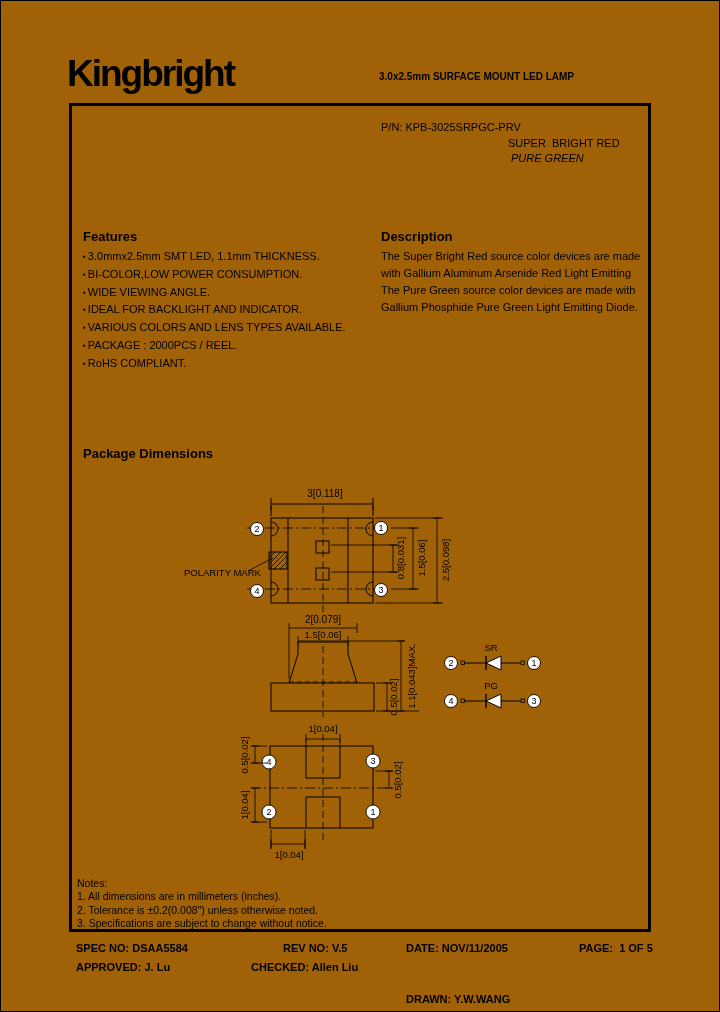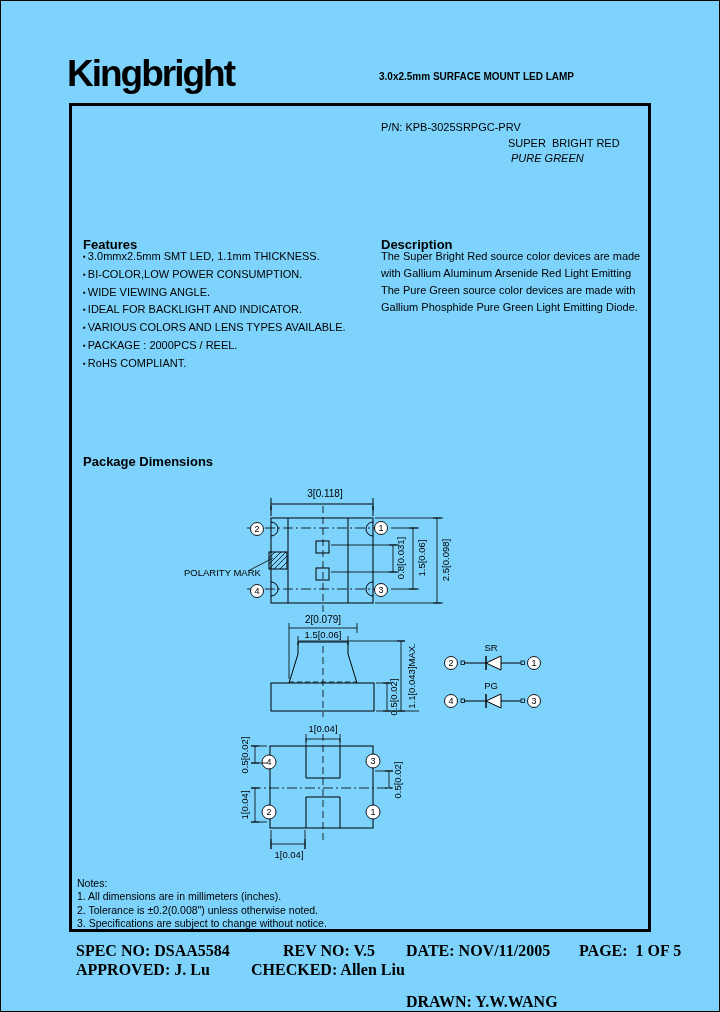--- a/index.html
+++ b/index.html
@@ -1,42 +1,42 @@
 <!DOCTYPE html>
 <html><head>
 <meta charset="utf-8">
 <style>
   * { margin:0; padding:0; box-sizing:border-box; }
   body { background:#e8e8e8; }
   .page {
-    position:relative; width:720px; height:1012px; background:#7dd3fc;
+    position:relative; width:720px; height:1012px; background:#a16207;
     font-family:"Liberation Sans", sans-serif; color:#000;
     border:1px solid #000; overflow:hidden;
   }
   .logo {
     position:absolute; left:66px; top:52px;
     font-size:37px; font-weight:bold; letter-spacing:-2px;
   }
   .doc-title { position:absolute; left:378px; top:70px; font-size:10px; font-weight:bold; }
   .frame {
     position:absolute; left:68px; top:102px; width:582px; height:829px;
     border:3px solid #000;
   }
   .pn    { position:absolute; left:380px; top:120px; font-size:11px; white-space:pre; }
   .clr1  { position:absolute; left:507px; top:136px; font-size:11px; white-space:pre; }
   .clr2  { position:absolute; left:510px; top:151px; font-size:11px; white-space:pre;font-style:italic; }
-  .sec-heading { position:absolute; font-size:13px; font-weight:bold;margin-top:8px; }
+  .sec-heading { position:absolute; font-size:13px; font-weight:bold; }
   .features-heading { left:82px; top:228px; }
   .desc-heading     { left:380px; top:228px; }
   .pkg-heading      { left:82px; top:445px; }
   .features-list { position:absolute; left:82px; top:247px; font-size:11px; line-height:16.8px; }
   .features-list .bullet { font-size:8px; vertical-align:1px; margin-right:2px; }
   .desc-lines { position:absolute; left:380px; top:247px; font-size:11px; line-height:16.9px; width:268px; }
   .notes { position:absolute; left:76px; top:876px; font-size:10.5px; line-height:13.4px; }
-  .footer-item { position:absolute; font-size:16px; font-weight:bold; white-space:pre;font-family:Liberation Serif, serif; }
+  .footer-item { position:absolute; font-size:11px; font-weight:bold; white-space:pre; }
   .f-spec { left:75px;  top:941px; }
   .f-rev  { left:250px; top:941px;margin-left:32px; }
   .f-date { left:405px; top:941px; }
   .f-page { left:578px; top:941px; }
   .f-appr { left:75px;  top:960px; }
   .f-chk  { left:250px; top:960px; }
   .f-drawn{ left:405px; top:992px; }
   svg.diagram { position:absolute; left:0; top:0; }
   svg.diagram text {
     fill:#000; stroke:none; font-family:"Liberation Sans", sans-serif; font-size:9.5px;

